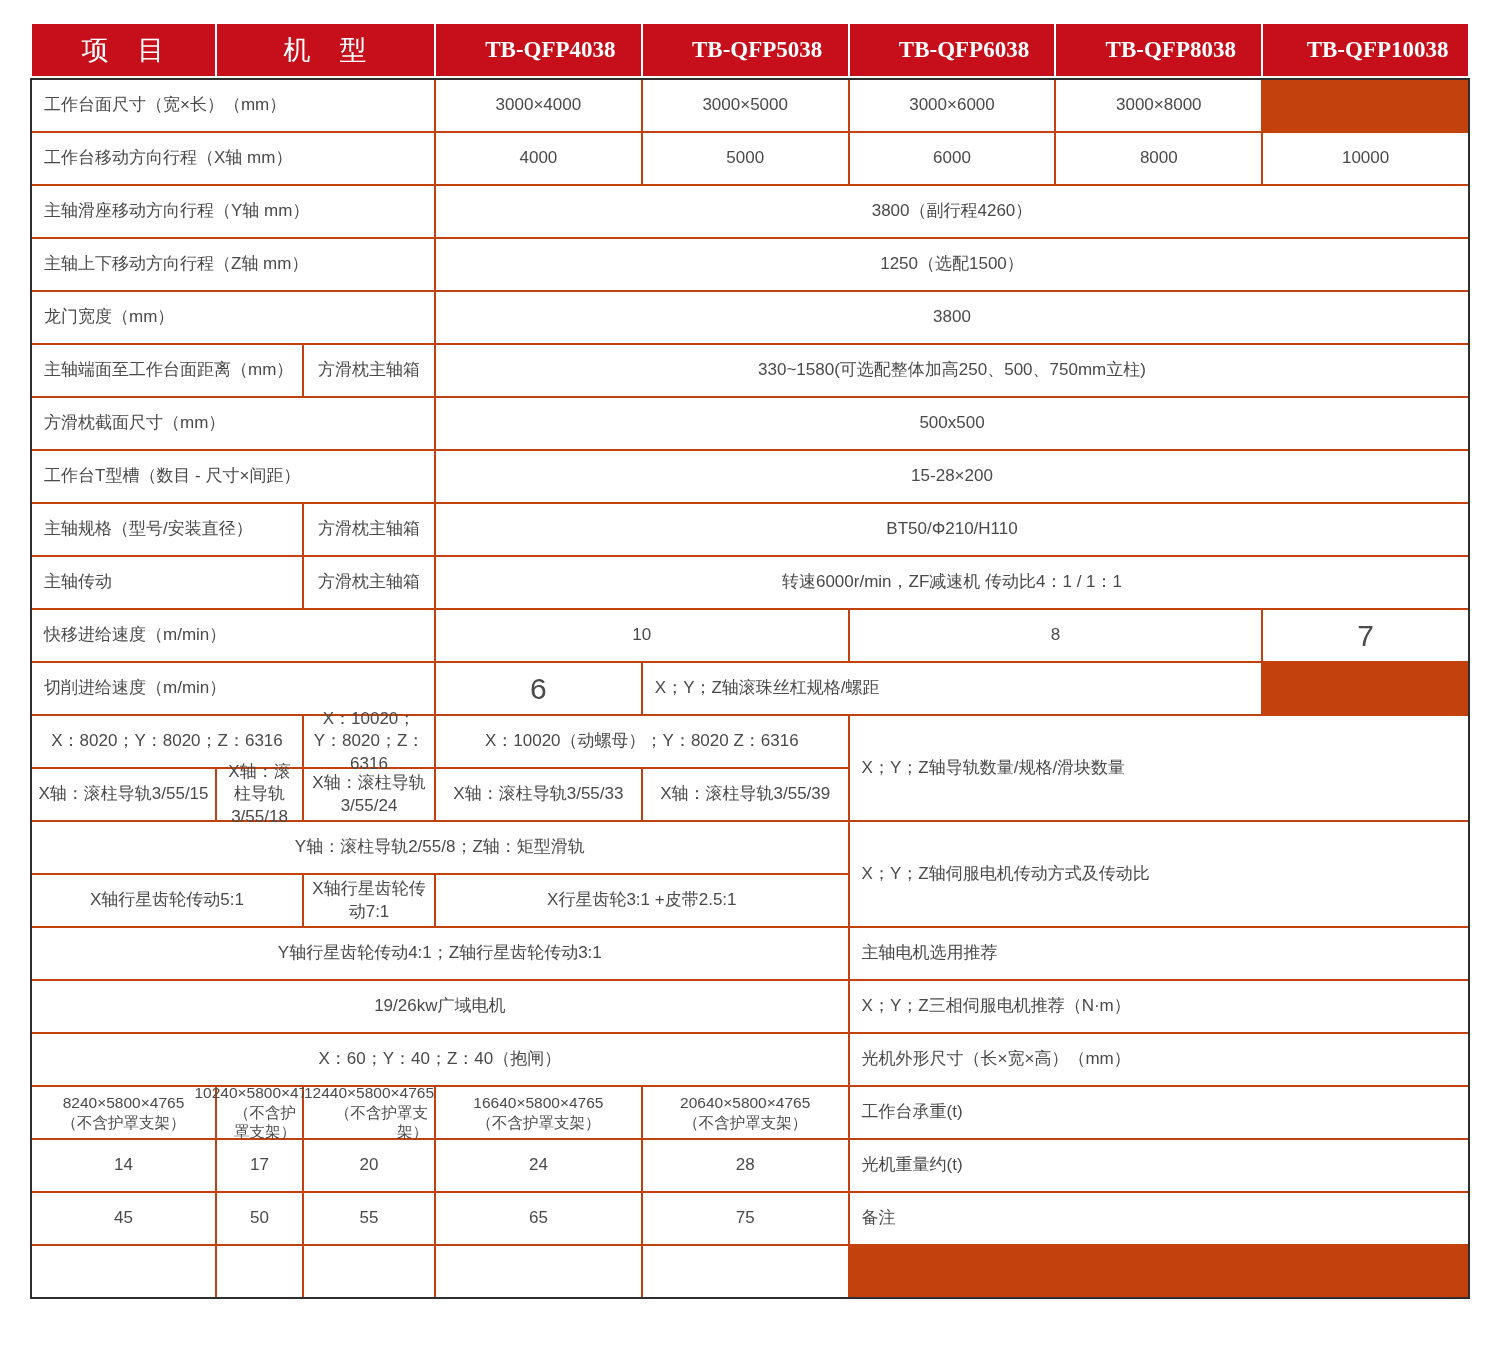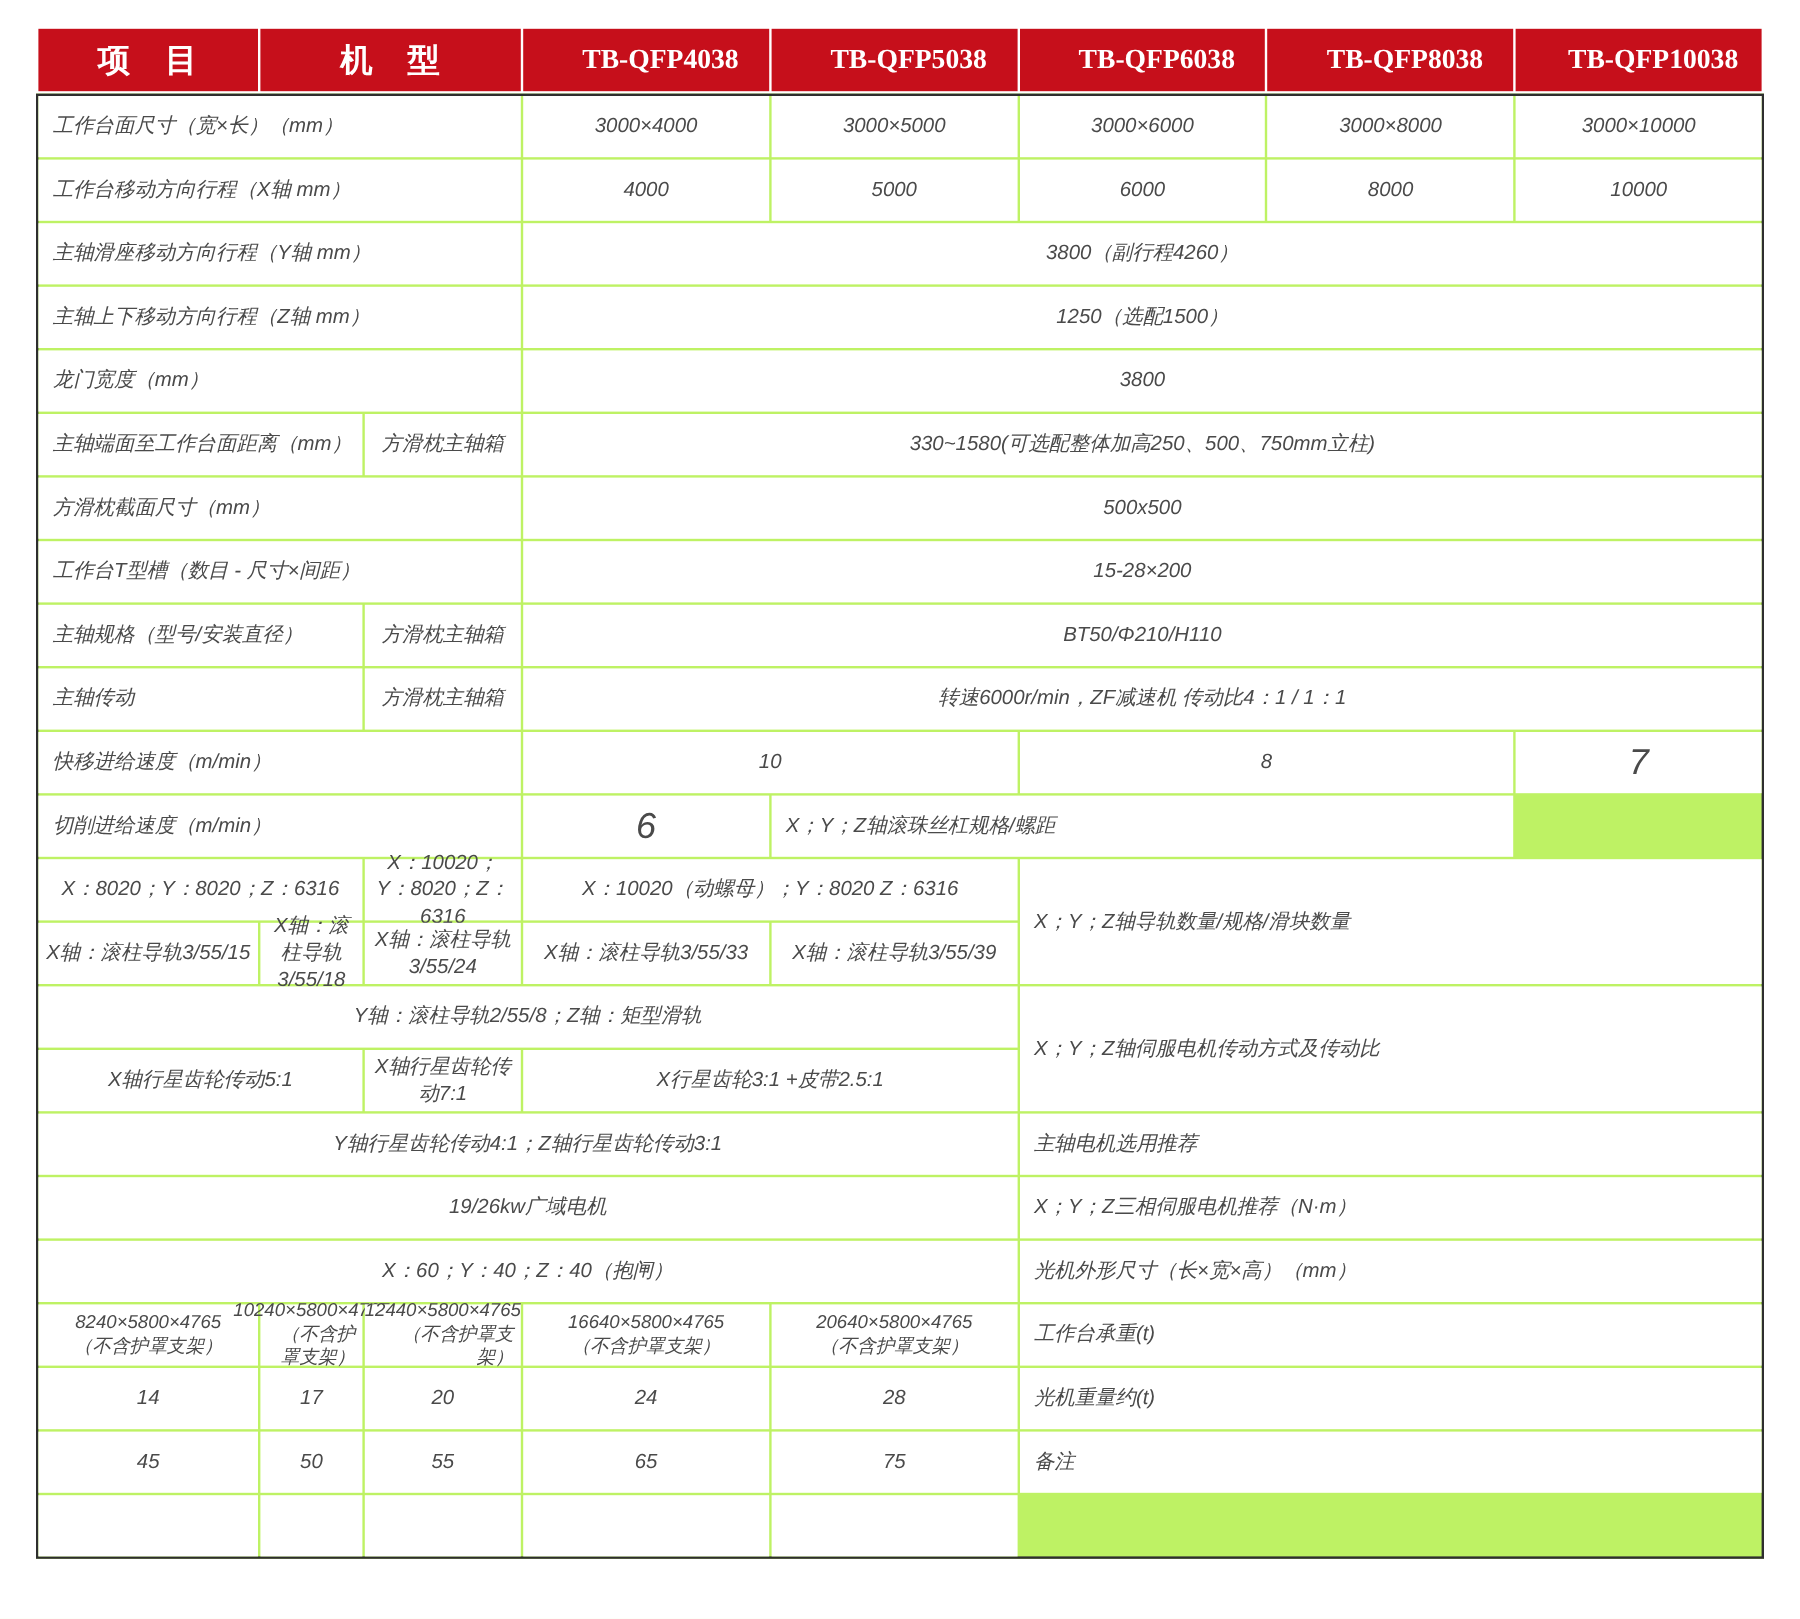--- a/index.html
+++ b/index.html
@@ -24,33 +24,32 @@
     border:2px solid #ffffff;
     grid-template-rows:52px;
   }
   .hcell{
     background:#c60f1b;
     color:#ffffff;
     display:flex;align-items:center;justify-content:center;
     text-align:center;
   }
   .h-cn{
-    font-size:27px;font-weight:bold;letter-spacing:1px;
+    font-size:27px;font-weight:normal;letter-spacing:1px;
   }
   .h-model{
     font-family:"Liberation Serif","DejaVu Serif",serif;
     font-size:23px;font-weight:bold;padding-left:24px;
   }
   
   .body-grid{
-    background:#bef264;
+    background:#c2410c;
     border:2px solid #2e2e2e;
     grid-auto-rows:51px;
     color:#4a4a4a;
-    font-style:italic;
   }
   .cell{
     background:#ffffff;
     display:flex;align-items:center;justify-content:center;
     font-size:17px;line-height:1.3;text-align:center;
     padding:0 6px;box-sizing:border-box;
   }
   .label{
     justify-content:flex-start;text-align:left;
     padding:0 8px 0 12px;
@@ -78,21 +77,20 @@
     <div class="hcell h-model">TB-QFP10038</div>
   </div>
 
   <div class="tbl body-grid">
 
     <div class="cell label c3">工作台面尺寸（宽×长）（mm）</div>
     <div class="cell">3000×4000</div>
     <div class="cell">3000×5000</div>
     <div class="cell">3000×6000</div>
     <div class="cell">3000×8000</div>
-    <div class="cell">3000×10000</div>
 
     <div class="cell label c3">工作台移动方向行程（X轴 mm）</div>
     <div class="cell">4000</div>
     <div class="cell">5000</div>
     <div class="cell">6000</div>
     <div class="cell">8000</div>
     <div class="cell">10000</div>
 
     <div class="cell label c3">主轴滑座移动方向行程（Y轴 mm）</div>
     <div class="cell c5">3800（副行程4260）</div>

